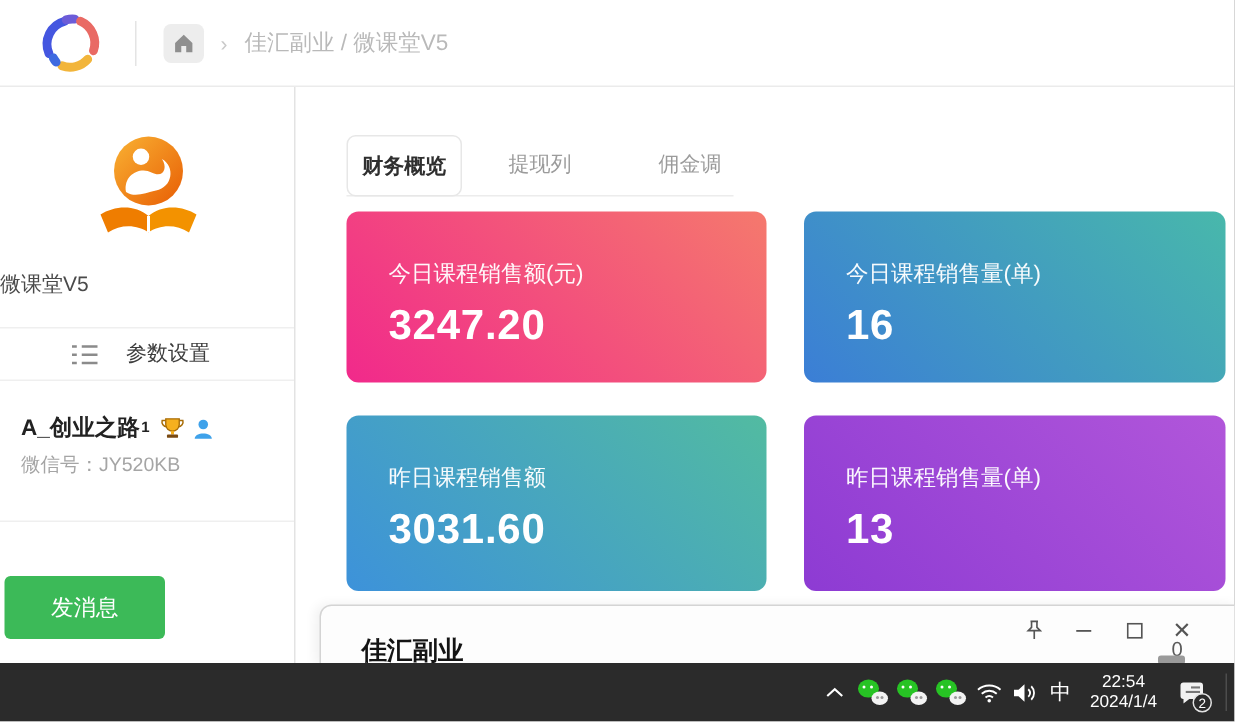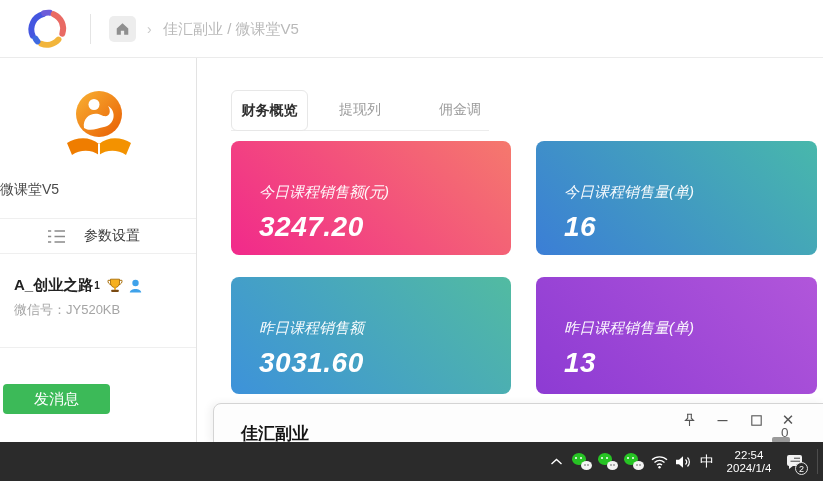--- a/index.html
+++ b/index.html
@@ -26,35 +26,35 @@
   .menu-item .mi-icon { margin-right:18px; display:flex; }
   .menu-item .mi-label { font-size:14px; color:#3d3d3d; }
   .profile-name { position:absolute; left:14px; top:218px; font-size:15px; font-weight:700; color:#222;
                   display:flex; align-items:center; }
   .profile-name sup { font-size:10px; font-weight:700; margin-left:1px; }
   .profile-name .pn-icons { display:flex; align-items:center; margin-left:7px; gap:6px; }
   .profile-line { position:absolute; left:14px; font-size:13px; color:#a5a5a5; }
   .p-wechat { top:243px; }
   .p-region { top:261px; }
   .p-div { position:absolute; left:0; top:289px; width:100%; height:1px; background:#efefef; }
-  .msg-btn { position:absolute; left:3px; top:326px; width:107px; height:30px; background:#3cba58; border:none;
+  .msg-btn { position:absolute; left:3px; top:326px; width:107px; height:42px; background:#3cba58; border:none;
              border-radius:4px; color:#fff; font-size:15px; font-family:inherit; cursor:pointer; }
 
   
   .main { position:absolute; left:198px; top:58px; right:0; bottom:39px; background:#fff; }
   .tabs { position:absolute; left:33px; top:31px; width:258px; height:42px; display:flex; align-items:flex-end;
           border-bottom:1px solid #ececec;gap:14px; }
   .tab-active { width:86px; height:41px; line-height:39px; text-align:center; background:#fff;
                 border:1px solid #e7e7e7; border-radius:6px; font-size:14px; font-weight:700; color:#2f2f2f;
                 margin-bottom:-1px; cursor:pointer; }
   .tab { height:41px; line-height:41px; font-size:14px; color:#9b9b9b; cursor:pointer; }
   .tab-2 { margin-left:17px; } .tab-3 { margin-left:36px; }
   .cards { position:absolute; left:33px; top:83px; display:grid; grid-template-columns:280px 281px;
            grid-template-rows:114px 117px; column-gap:25px; row-gap:22px; }
-  .card { border-radius:8px; color:#fff; padding:42px 0 0 28px;font-style:italic; }
+  .card { border-radius:8px; color:#fff; padding:32px 0 0 28px; }
   .card .c-label { font-size:15px; color:rgba(255,255,255,.96); }
   .card .c-value { font-size:28px; font-weight:700; margin-top:9px; letter-spacing:.5px; }
 
   
   .popup { position:absolute; left:213px; top:403px; width:612px; height:40px; background:#fdfdfd;
            border:1px solid #d4d4d4; border-radius:8px 0 0 0; box-shadow:-3px 0 8px rgba(0,0,0,.06); z-index:5; }
   .popup-title { position:absolute; left:27px; top:18px; font-size:17px; font-weight:700; color:#141414; }
   .win-ctl { position:absolute; top:5px; width:22px; height:22px; display:flex; align-items:center;
              justify-content:center; color:#555; cursor:pointer; }
   .ctl-pin { left:464px; } .ctl-min { left:497px; } .ctl-max { left:531px; } .ctl-close { left:563px; font-size:15px; }

